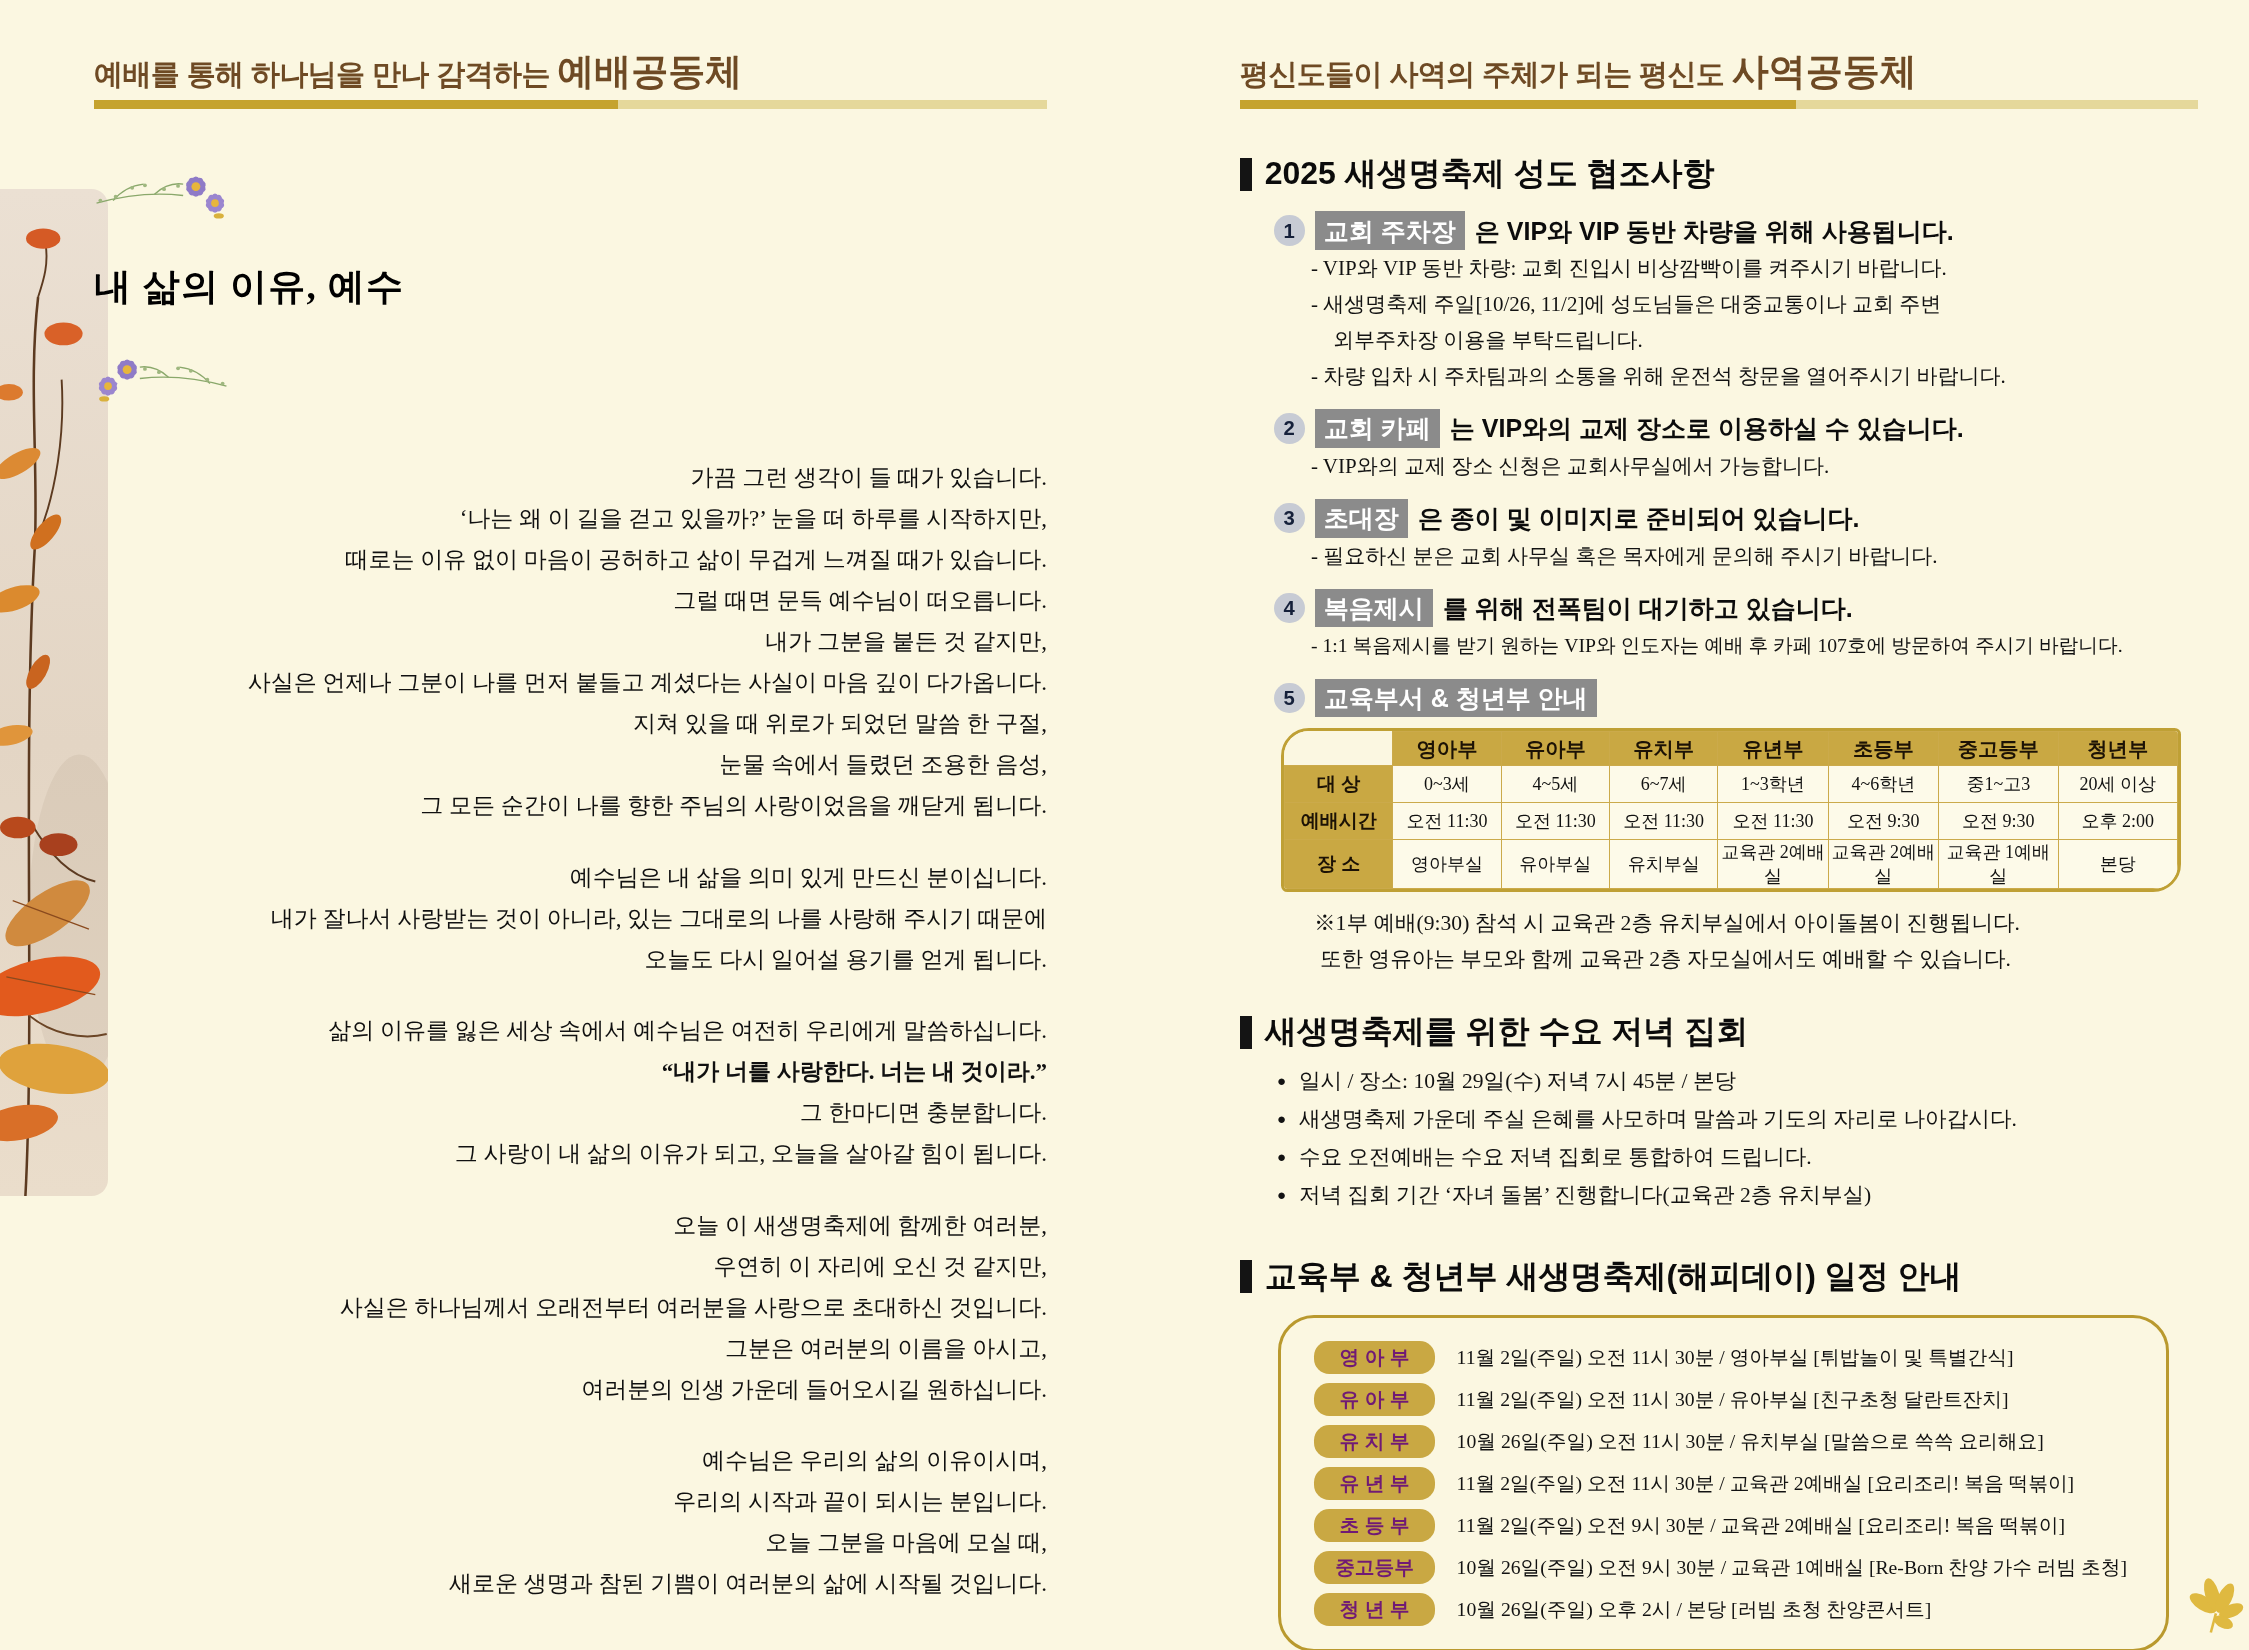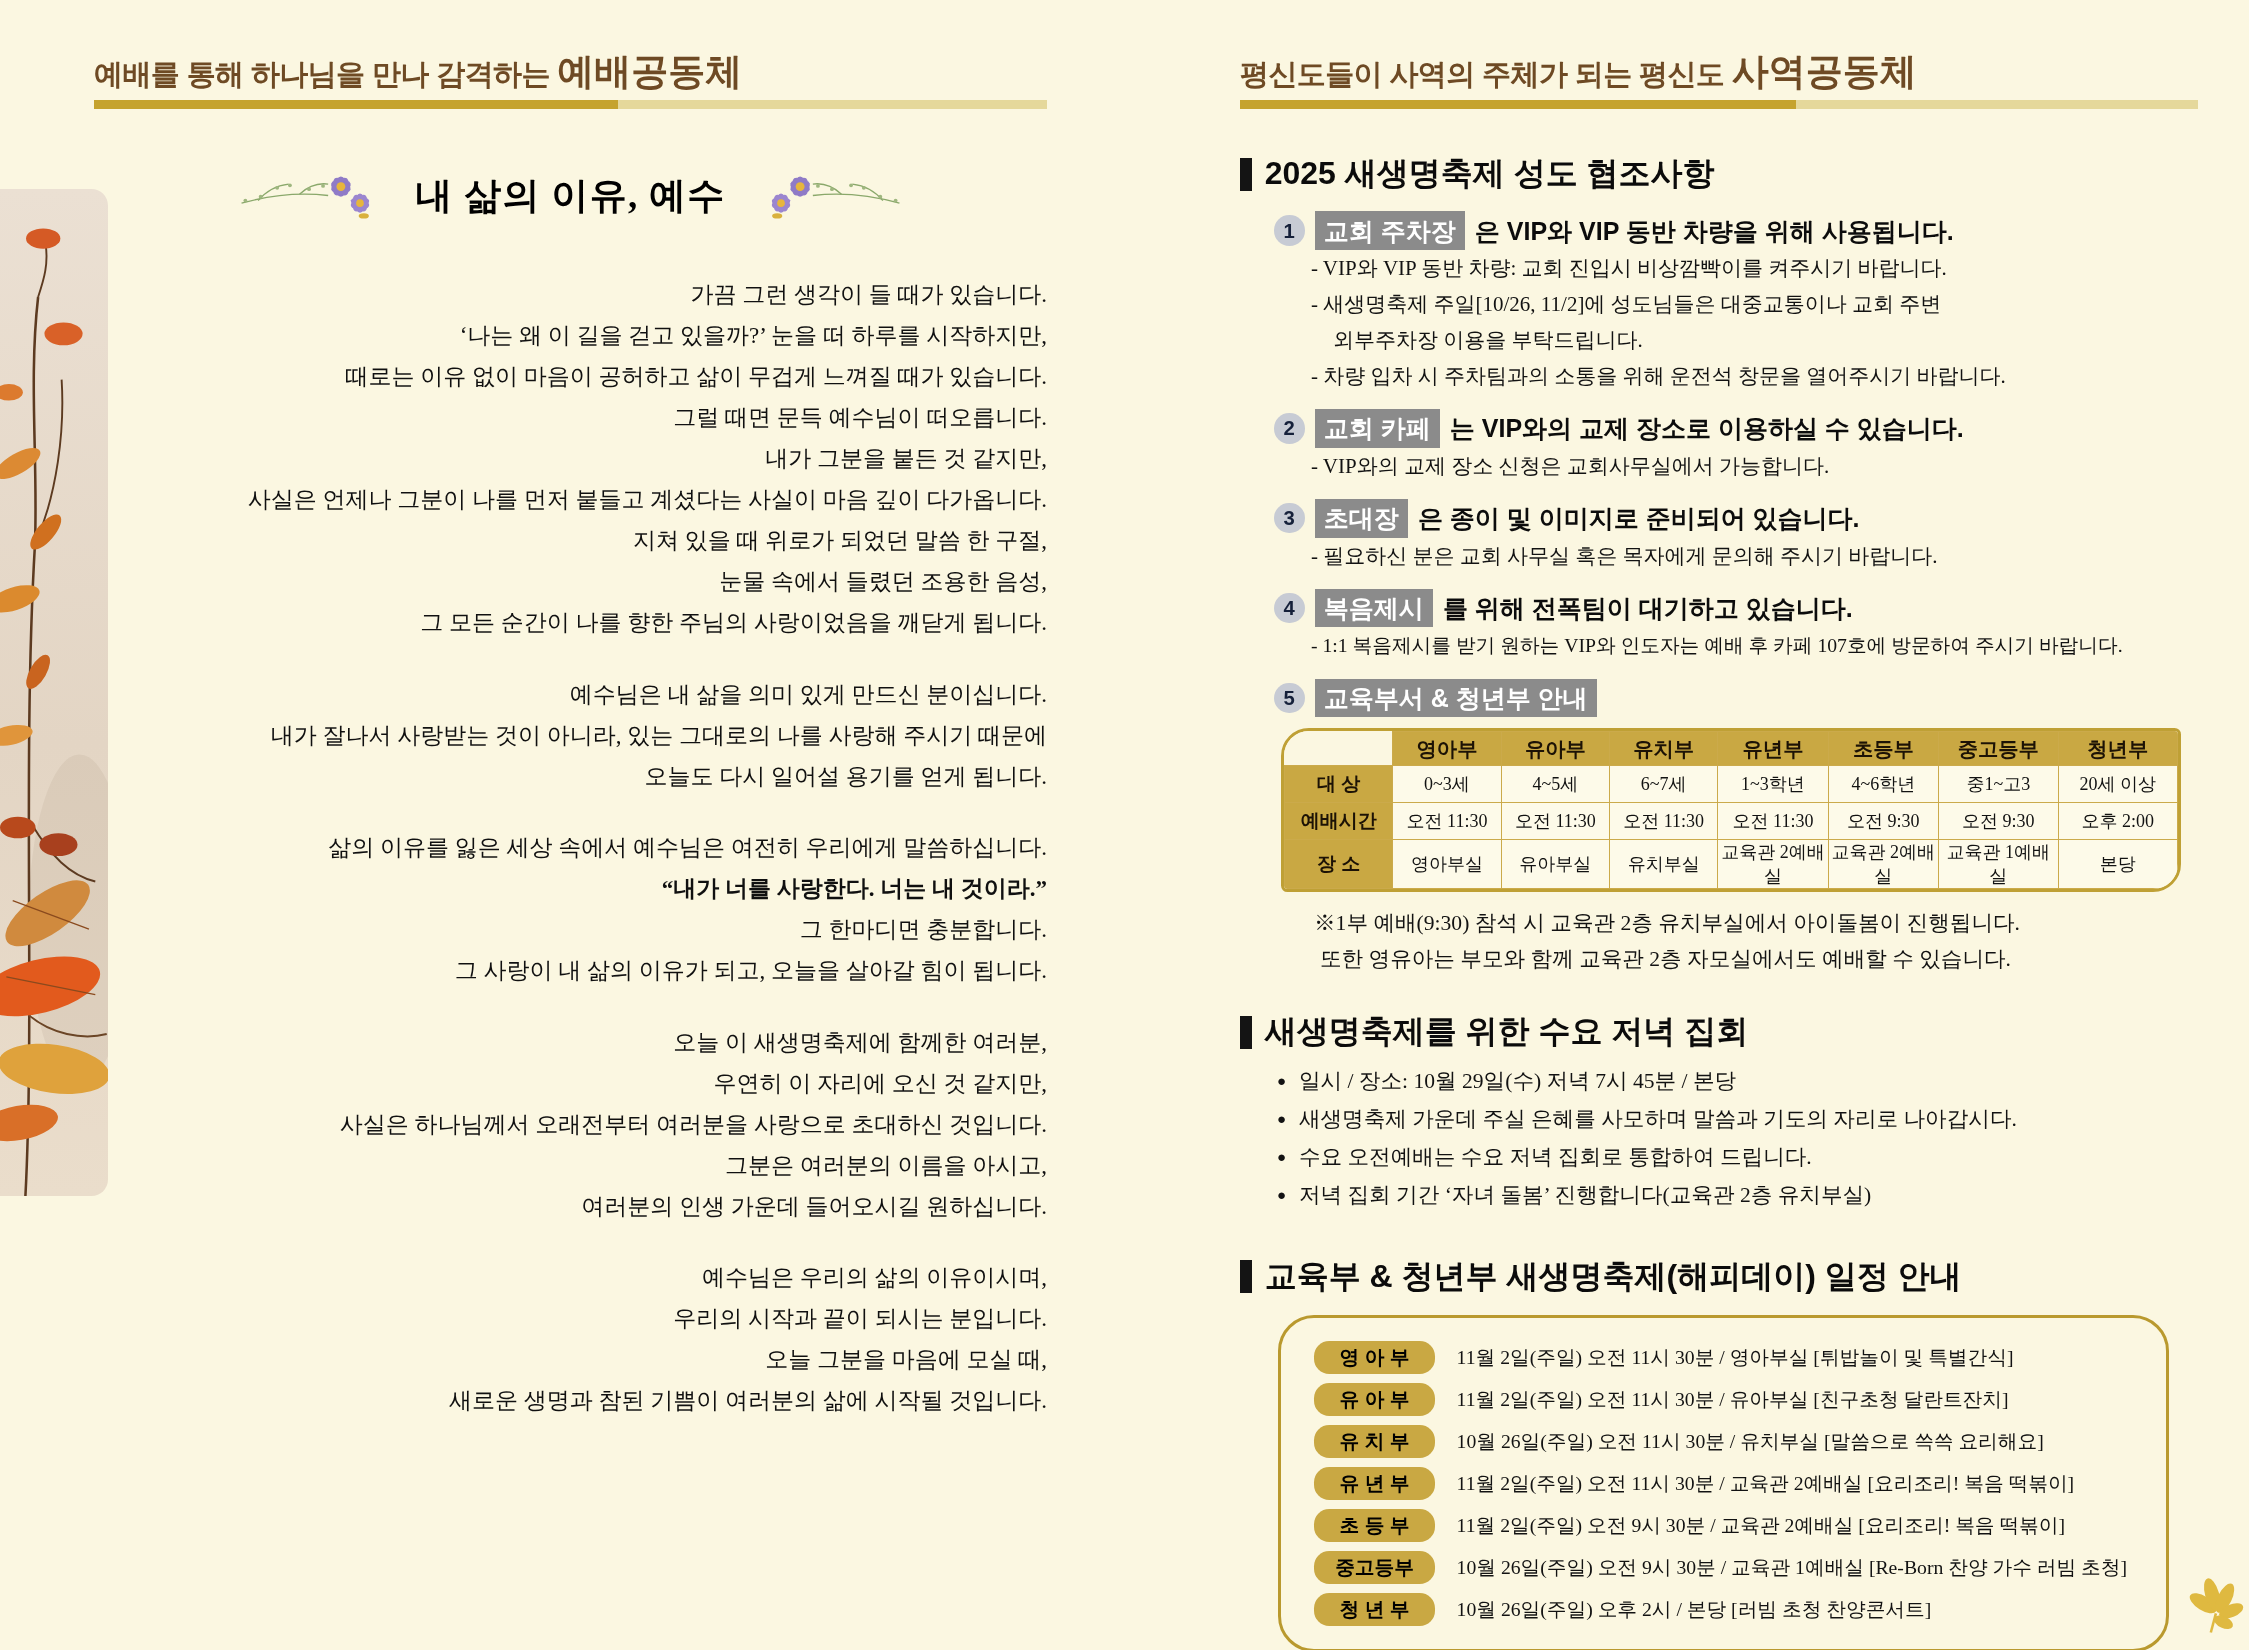--- a/index.html
+++ b/index.html
@@ -18,21 +18,21 @@
   .page-header{font-family:"Liberation Sans",sans-serif;font-weight:bold;color:#6E4A24;line-height:1;}
   .hdr-prefix{font-size:29px;letter-spacing:-0.6px;}
   .hdr-emph{font-size:37px;}
   .gold-rule{margin-top:10.2px;height:9px;display:flex;}
   .rule-dark{background:#C5A32E;}
   .page-left .rule-dark{width:55%;}
   .page-right .rule-dark{width:58%;}
   .rule-light{flex:1;background:#E5D89B;}
 
   
-  .poem-title-row{margin-top:61px;display:flex;align-items:flex-end;justify-content:center;gap:41px;}
+  .poem-title-row{margin-top:61px;display:flex;align-items:flex-start;justify-content:center;gap:41px;flex-direction:column;}
   .poem-title{font-size:37px;font-weight:600;margin:0;letter-spacing:1.3px;color:#000;}
   .flower{width:135px;height:51px;flex:none;}
 
   .poem{margin-top:53px;font-size:23px;line-height:41px;color:#101010;}
   .pl{margin:0;white-space:nowrap;text-align:right;}
   .pl.indent{text-indent:37px;}
   .pl.gap{margin-top:30.5px;}
   .pl.bold{font-weight:bold;}
 
   
@@ -70,21 +70,21 @@
   .note.second{margin-left:80px;font-family:Liberation Serif, serif;}
 
   .bullets{margin:7.6px 0 0 37px;}
   .bullet{display:flex;align-items:flex-start;gap:12.7px;font-size:21.6px;line-height:38px;white-space:nowrap;}
   .bullet .dot{flex:none;font-size:15.2px;line-height:38px;}
 
   .sched-box{margin:16.5px 0 0 38px;width:885px;border:3.8px solid #B9992E;border-radius:36px;
              padding:23px 0;}
   .sched-row{display:flex;align-items:center;gap:21.6px;margin:9px 0 0 33px;}
   .sched-row:first-child{margin-top:0;}
-  .pill{flex:none;width:121px;height:33px;border-radius:15.2px;background:#C9A843;color:#000000;
+  .pill{flex:none;width:121px;height:33px;border-radius:15.2px;background:#C9A843;color:#701a75;
         font-family:"Liberation Sans",sans-serif;font-weight:bold;font-size:19.7px;
         display:flex;align-items:center;justify-content:center;}
   .desc{font-size:19.7px;white-space:nowrap;}
 
   .leaf-icon{position:absolute;left:2184px;top:1574px;width:60px;height:61px;}
 </style>
 </head>
 <body>
 
 <div class="canvas">

